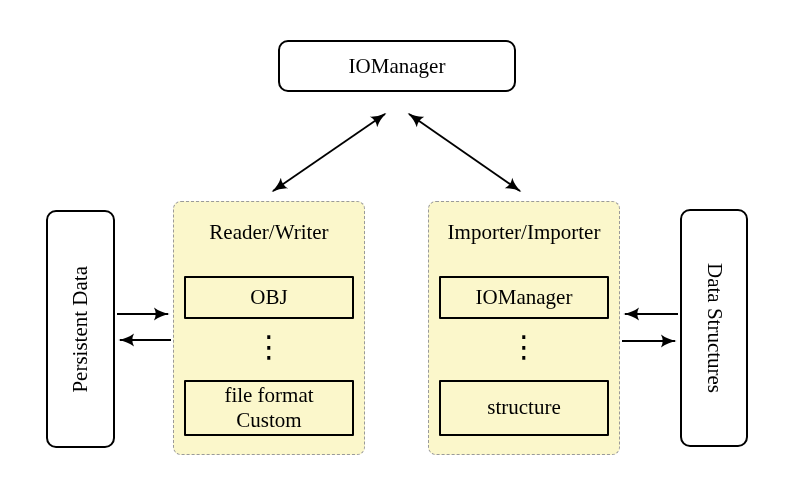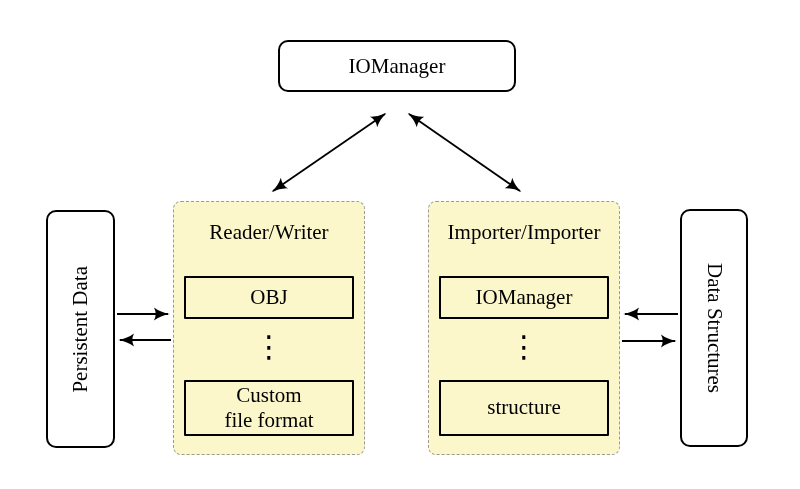--- a/index.html
+++ b/index.html
@@ -129,22 +129,22 @@
     <span>Data Structures</span>
   </div>
 
   <div class="group group-left">
     <div class="group-title">Reader/Writer</div>
     <div class="inner-box inner-top">
       <span>OBJ</span>
     </div>
     <div class="ellipsis">⋮</div>
     <div class="inner-box inner-bottom">
+      <span>file format</span>
       <span>Custom</span>
-      <span>file format</span>
     </div>
   </div>
 
   <div class="group group-right">
     <div class="group-title">Importer/Importer</div>
     <div class="inner-box inner-top">
       <span>IOManager</span>
     </div>
     <div class="ellipsis">⋮</div>
     <div class="inner-box inner-bottom">

